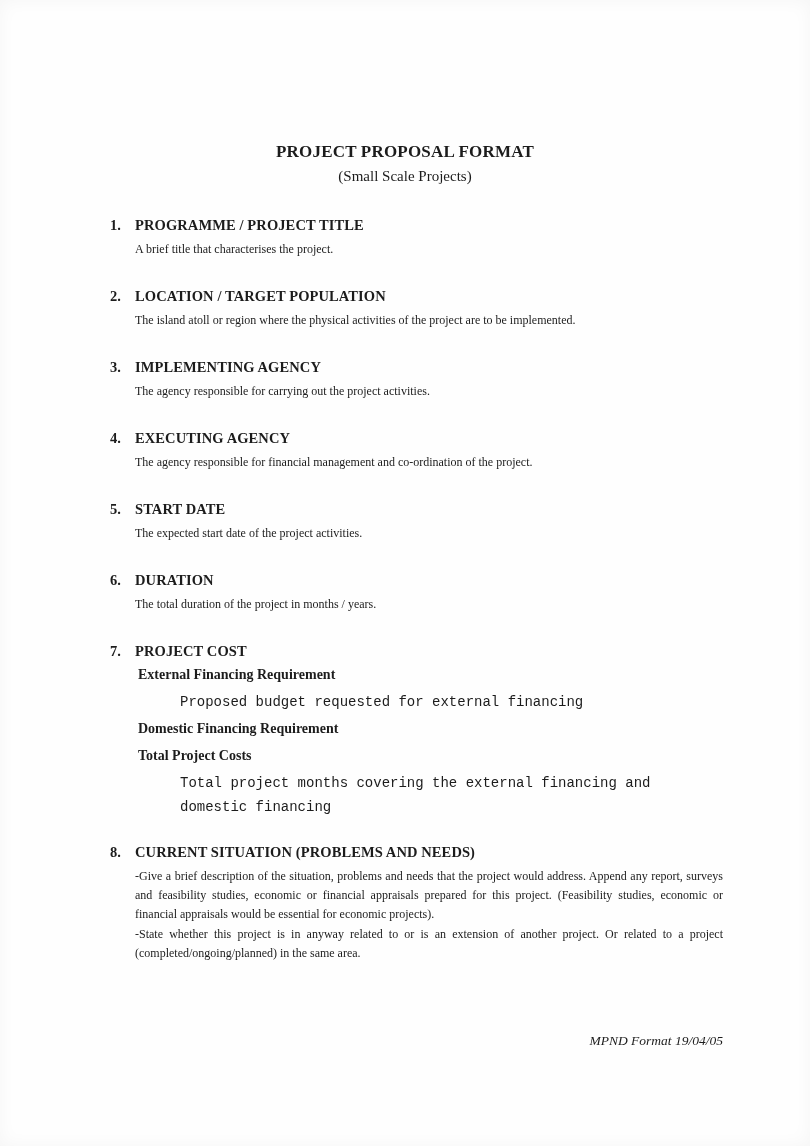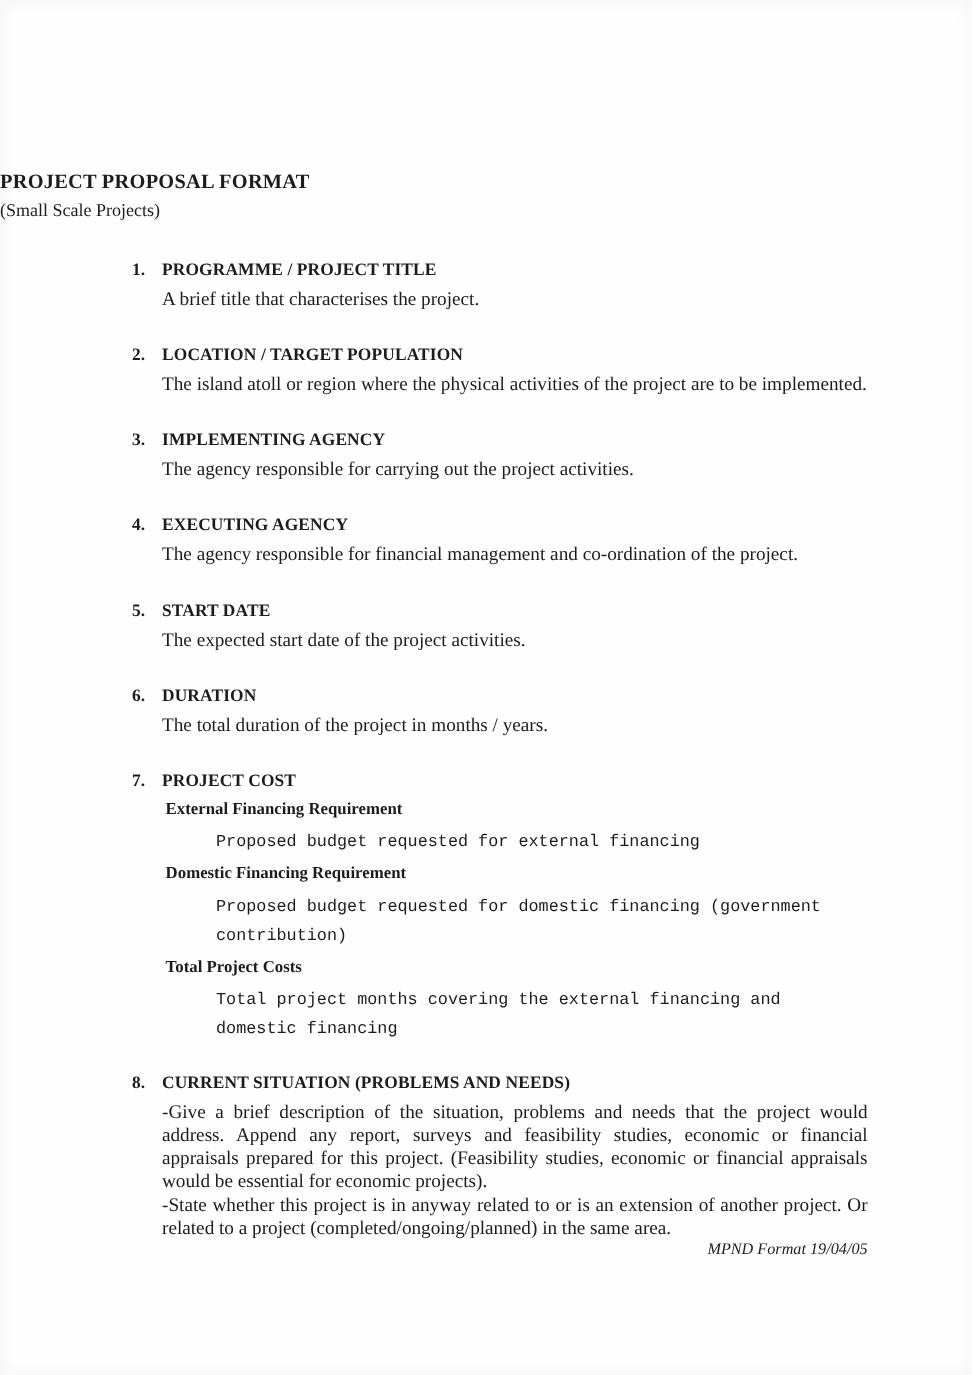--- a/index.html
+++ b/index.html
@@ -14,21 +14,21 @@
     box-sizing: border-box;
     background: #fefefe;
     padding: 142px 87px 0 110px;
     font-family: "Liberation Serif", "DejaVu Serif", serif;
     color: #1c1c1c;
     box-shadow: inset 0 0 18px rgba(0,0,0,0.04);
     overflow: hidden;
   }
   .title-block {
     margin: 0 -87px 0 -110px;
-    text-align: left;
+    text-align: center;
   }
   .title-block h1 {
     margin: 0;
     font-size: 17px;
     line-height: 20px;
     font-weight: bold;
     letter-spacing: 0.2px;
   }
   .subtitle {
     margin-top: 5px;
@@ -56,21 +56,21 @@
   }
   .content h2 {
     margin: 0;
     font-size: 14.5px;
     line-height: 19px;
     font-weight: bold;
     letter-spacing: 0.1px;
   }
   .content p.body-text {
     margin: 5px 0 0 0;
-    font-size: 16px;
+    font-size: 12px;
     line-height: 19px;
     font-family: Liberation Serif, serif;
   }
   
   .cost-item h3 {
     margin: 3px;
     font-size: 14px;
     line-height: 24px;
     font-weight: bold;
   }
@@ -158,21 +158,20 @@
   <section class="sec sec-7">
     <span class="num">7.</span>
     <div class="content">
       <h2>PROJECT COST</h2>
       <div class="cost-item">
         <h3>External Financing Requirement</h3>
         <p>Proposed budget requested for external financing</p>
       </div>
       <div class="cost-item">
         <h3>Domestic Financing Requirement</h3>
-        <p>Proposed budget requested for domestic financing (government contribution)</p>
       </div>
       <div class="cost-item">
         <h3>Total Project Costs</h3>
         <p>Total project months covering the external financing and domestic financing</p>
       </div>
     </div>
   </section>
 
   <section class="sec sec-8">
     <span class="num">8.</span>

